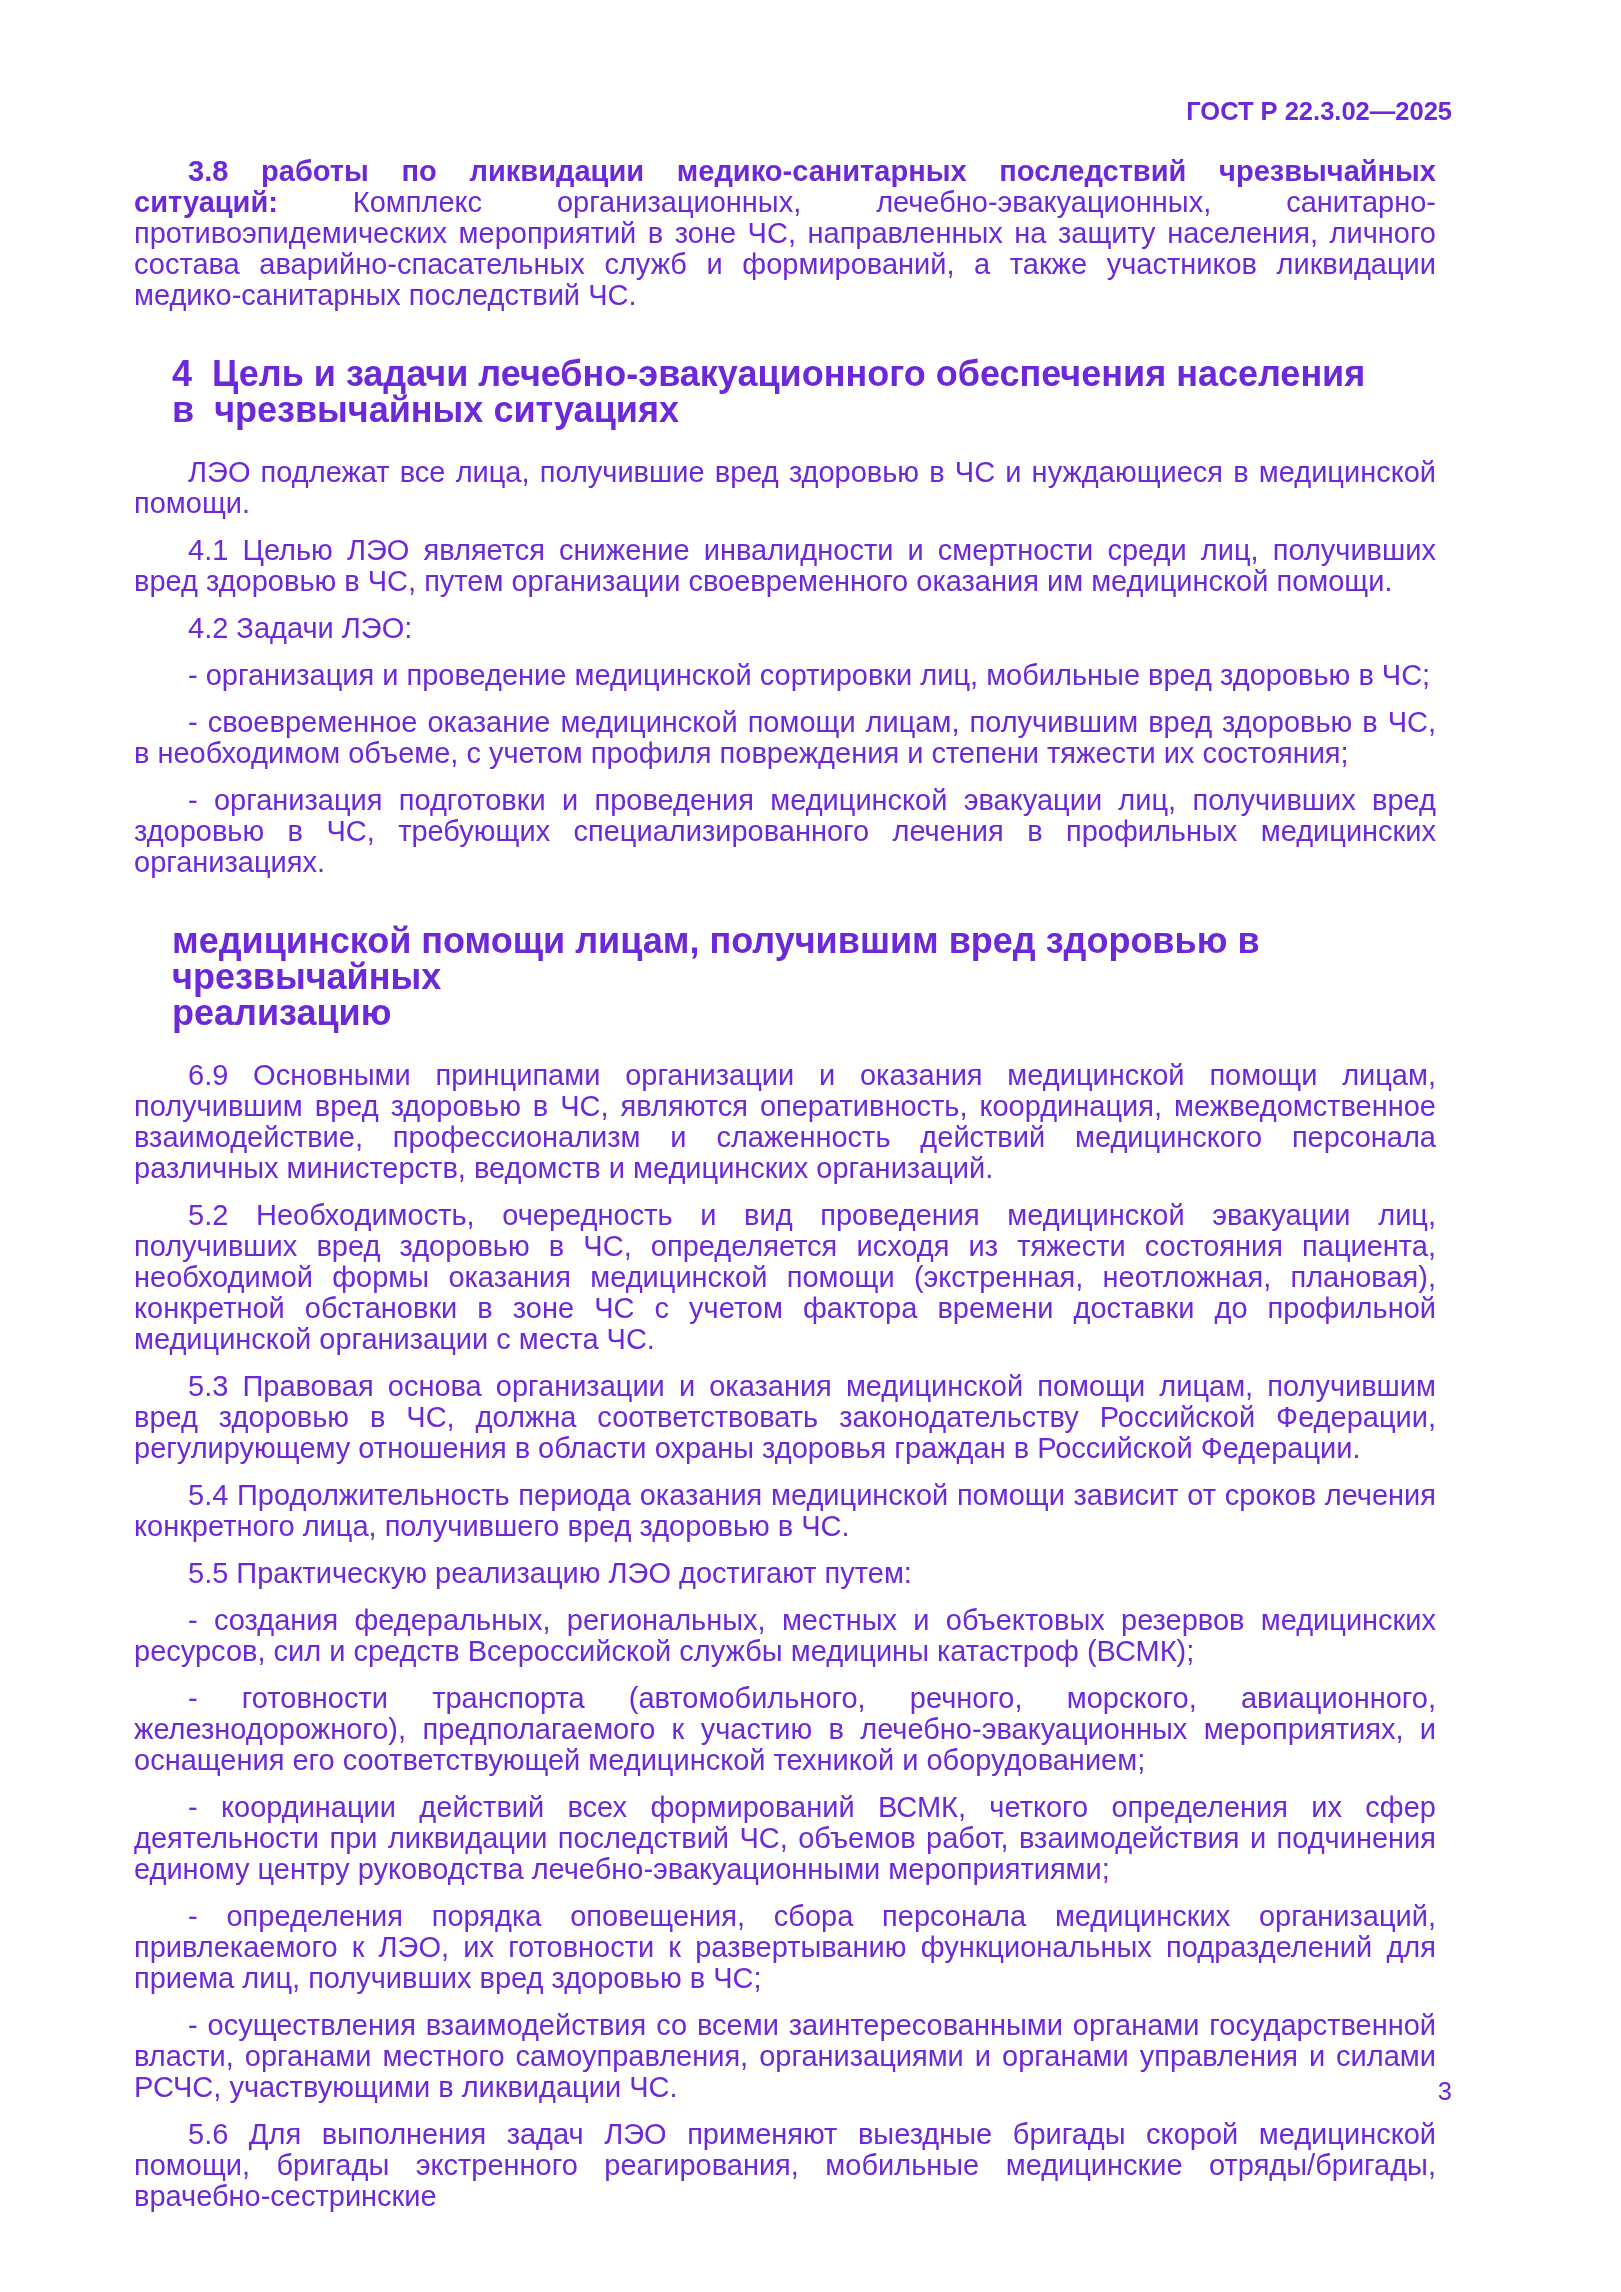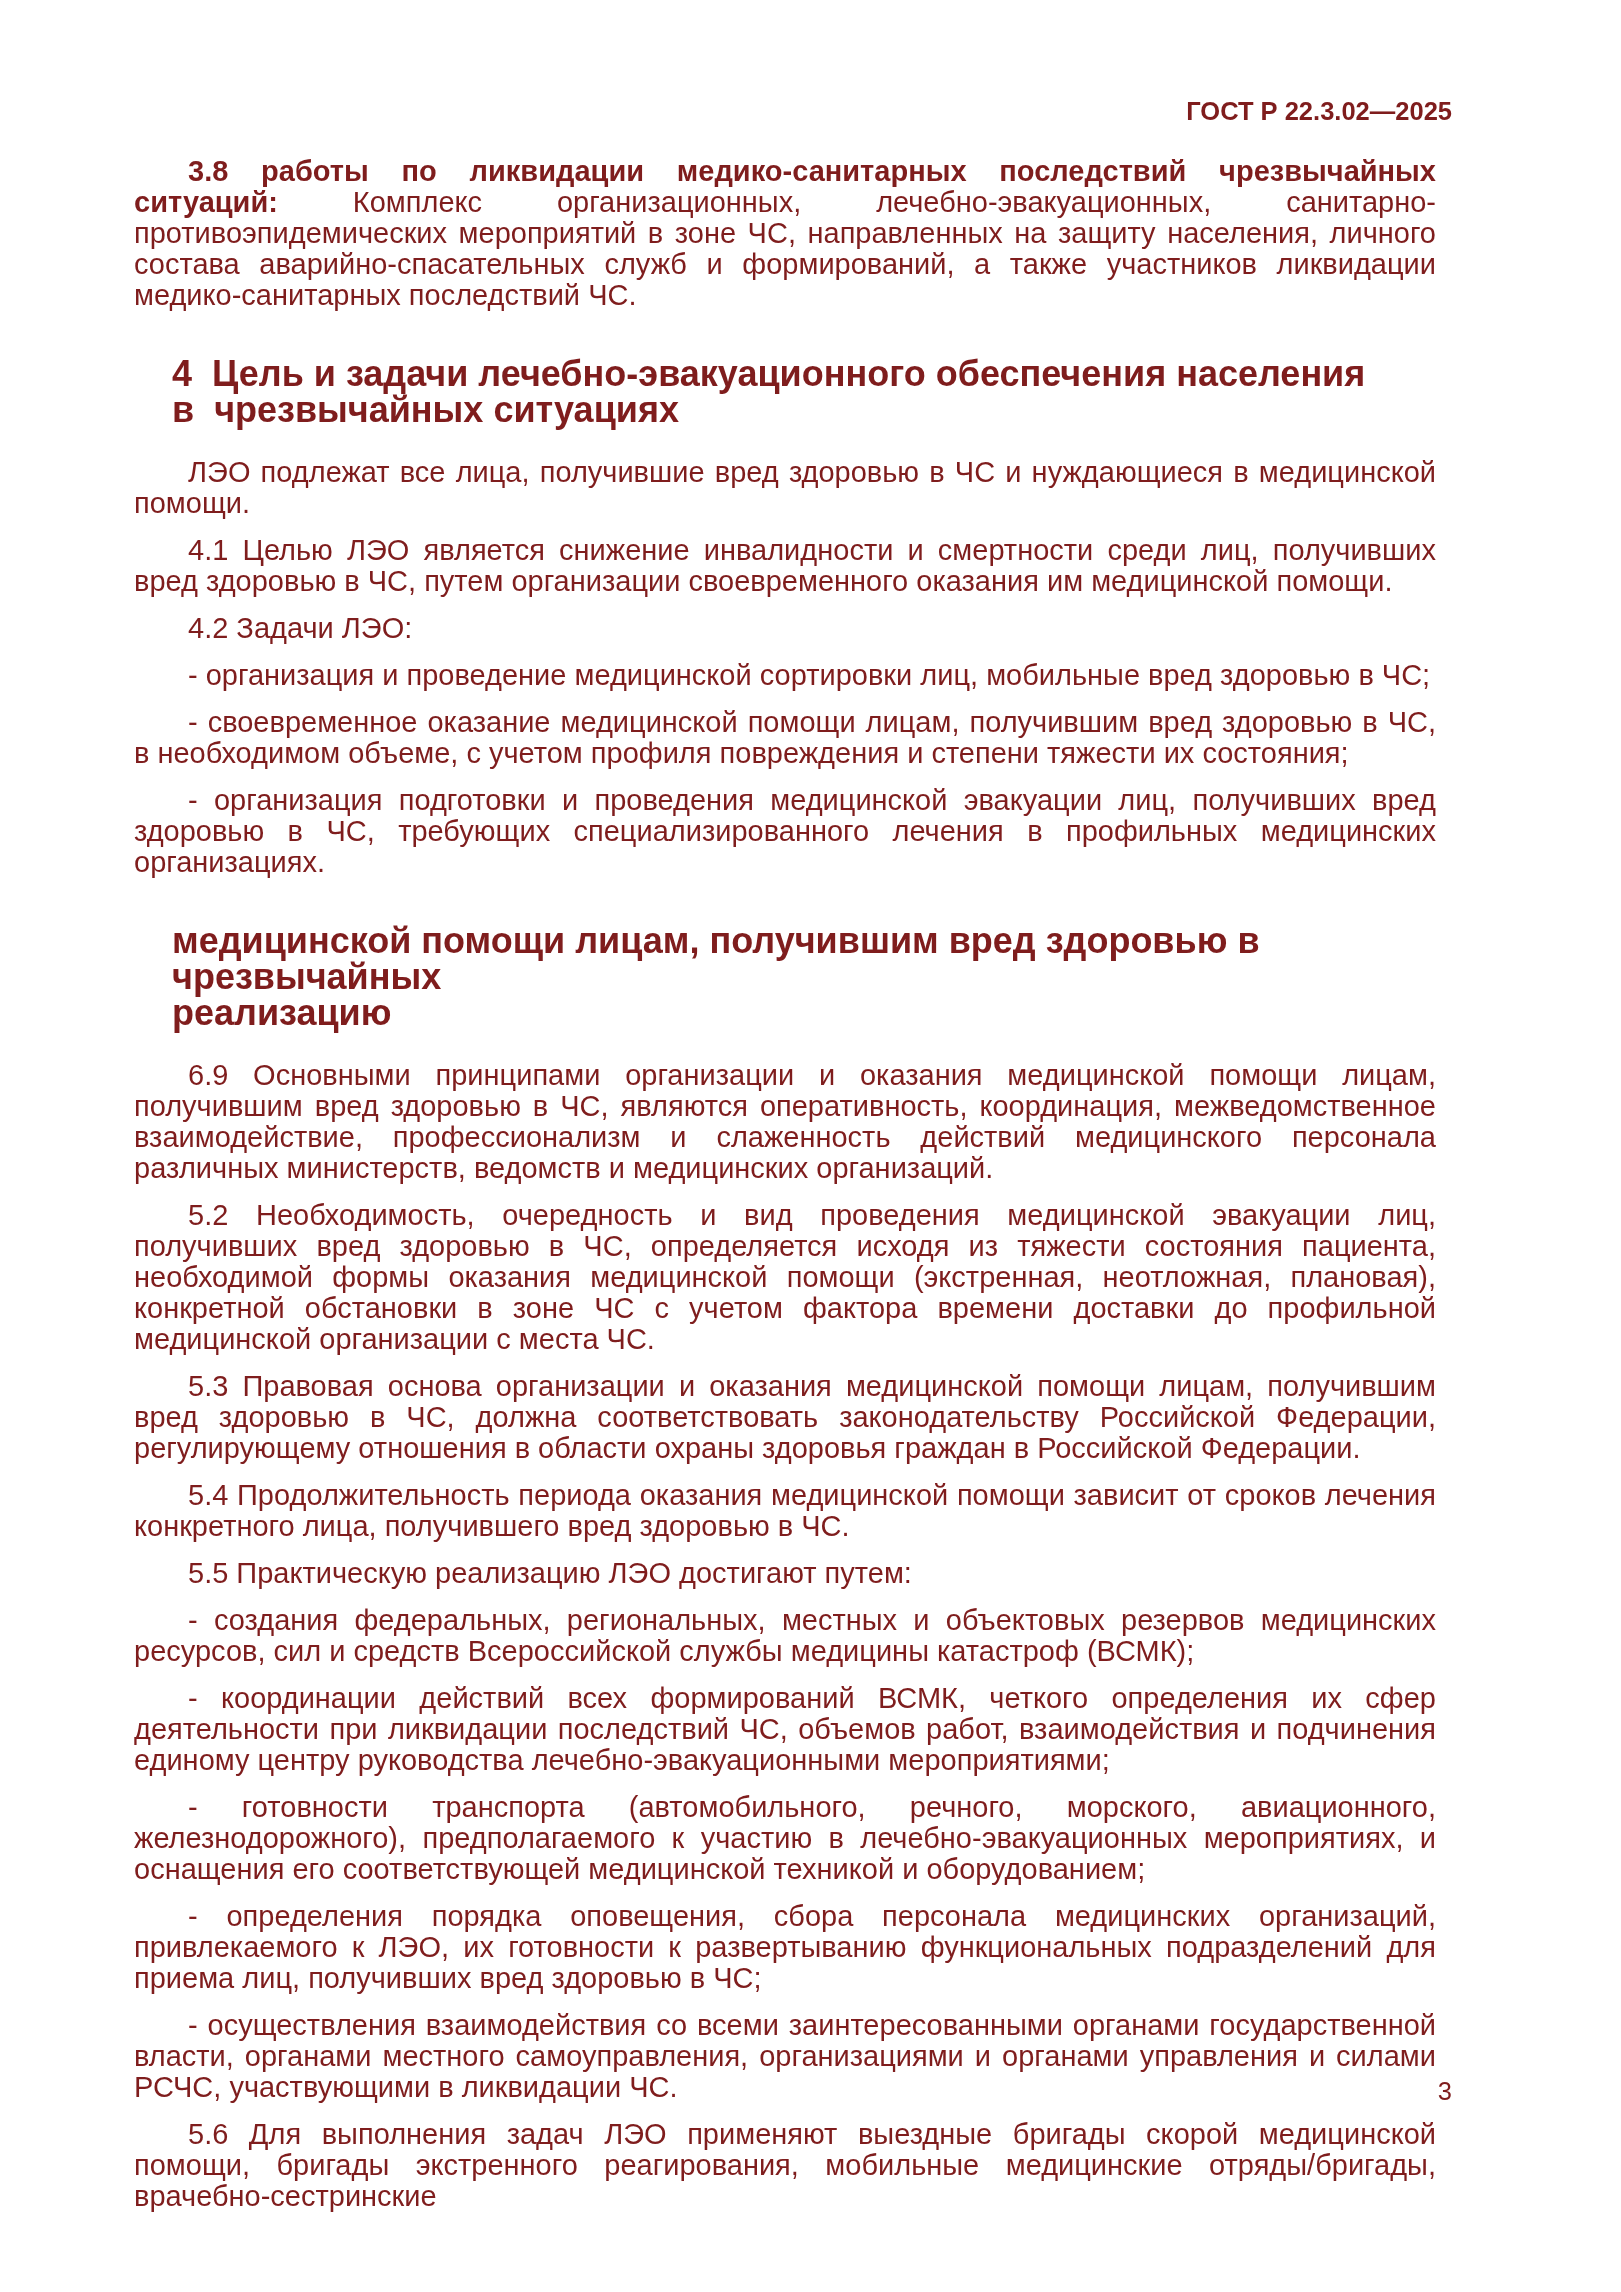--- a/index.html
+++ b/index.html
@@ -7,21 +7,21 @@
     padding: 0;
     background: #ffffff;
   }
   .sheet {
     position: relative;
     width: 1621px;
     height: 2293px;
     background: #ffffff;
     overflow: hidden;
     font-family: "Liberation Sans", sans-serif;
-    color: #7f1d1d;
+    color: #6d28d9;
   }
   .page {
     box-sizing: border-box;
     width: 1621px;
     padding: 96px 169px 0 118px;
   }
   .doc-header {
     text-align: right;
     font-weight: bold;
     font-size: 25.5px;
@@ -83,22 +83,22 @@
       <span class="heading-line">медицинской помощи лицам, получившим вред здоровью в чрезвычайных</span>
       <span class="heading-line">реализацию</span>
     </h2>
 
     <p class="para">6.9 Основными принципами организации и оказания медицинской помощи лицам, получившим вред здоровью в ЧС, являются оперативность, координация, межведомственное взаимодействие, профессионализм и слаженность действий медицинского персонала различных министерств, ведомств и медицинских организаций.</p>
     <p class="para">5.2 Необходимость, очередность и вид проведения медицинской эвакуации лиц, получивших вред здоровью в ЧС, определяется исходя из тяжести состояния пациента, необходимой формы оказания медицинской помощи (экстренная, неотложная, плановая), конкретной обстановки в зоне ЧС с учетом фактора времени доставки до профильной медицинской организации с места ЧС.</p>
     <p class="para">5.3 Правовая основа организации и оказания медицинской помощи лицам, получившим вред здоровью в ЧС, должна соответствовать законодательству Российской Федерации, регулирующему отношения в области охраны здоровья граждан в Российской Федерации.</p>
     <p class="para">5.4 Продолжительность периода оказания медицинской помощи зависит от сроков лечения конкретного лица, получившего вред здоровью в ЧС.</p>
     <p class="para">5.5 Практическую реализацию ЛЭО достигают путем:</p>
     <p class="para">- создания федеральных, региональных, местных и объектовых резервов медицинских ресурсов, сил и средств Всероссийской службы медицины катастроф (ВСМК);</p>
+    <p class="para">- готовности транспорта (автомобильного, речного, морского, авиационного, железнодорожного), предполагаемого к участию в лечебно-эвакуационных мероприятиях, и оснащения его соответствующей медицинской техникой и оборудованием;</p>
     <p class="para">- координации действий всех формирований ВСМК, четкого определения их сфер деятельности при ликвидации последствий ЧС, объемов работ, взаимодействия и подчинения единому центру руководства лечебно-эвакуационными мероприятиями;</p>
-    <p class="para">- готовности транспорта (автомобильного, речного, морского, авиационного, железнодорожного), предполагаемого к участию в лечебно-эвакуационных мероприятиях, и оснащения его соответствующей медицинской техникой и оборудованием;</p>
     <p class="para">- определения порядка оповещения, сбора персонала медицинских организаций, привлекаемого к ЛЭО, их готовности к развертыванию функциональных подразделений для приема лиц, получивших вред здоровью в ЧС;</p>
     <p class="para">- осуществления взаимодействия со всеми заинтересованными органами государственной власти, органами местного самоуправления, организациями и органами управления и силами РСЧС, участвующими в ликвидации ЧС.</p>
     <p class="para">5.6 Для выполнения задач ЛЭО применяют выездные бригады скорой медицинской помощи, бригады экстренного реагирования, мобильные медицинские отряды/бригады, врачебно-сестринские</p>
 
   </div>
 
   <div class="page-number">3</div>
 </div>
 
 

